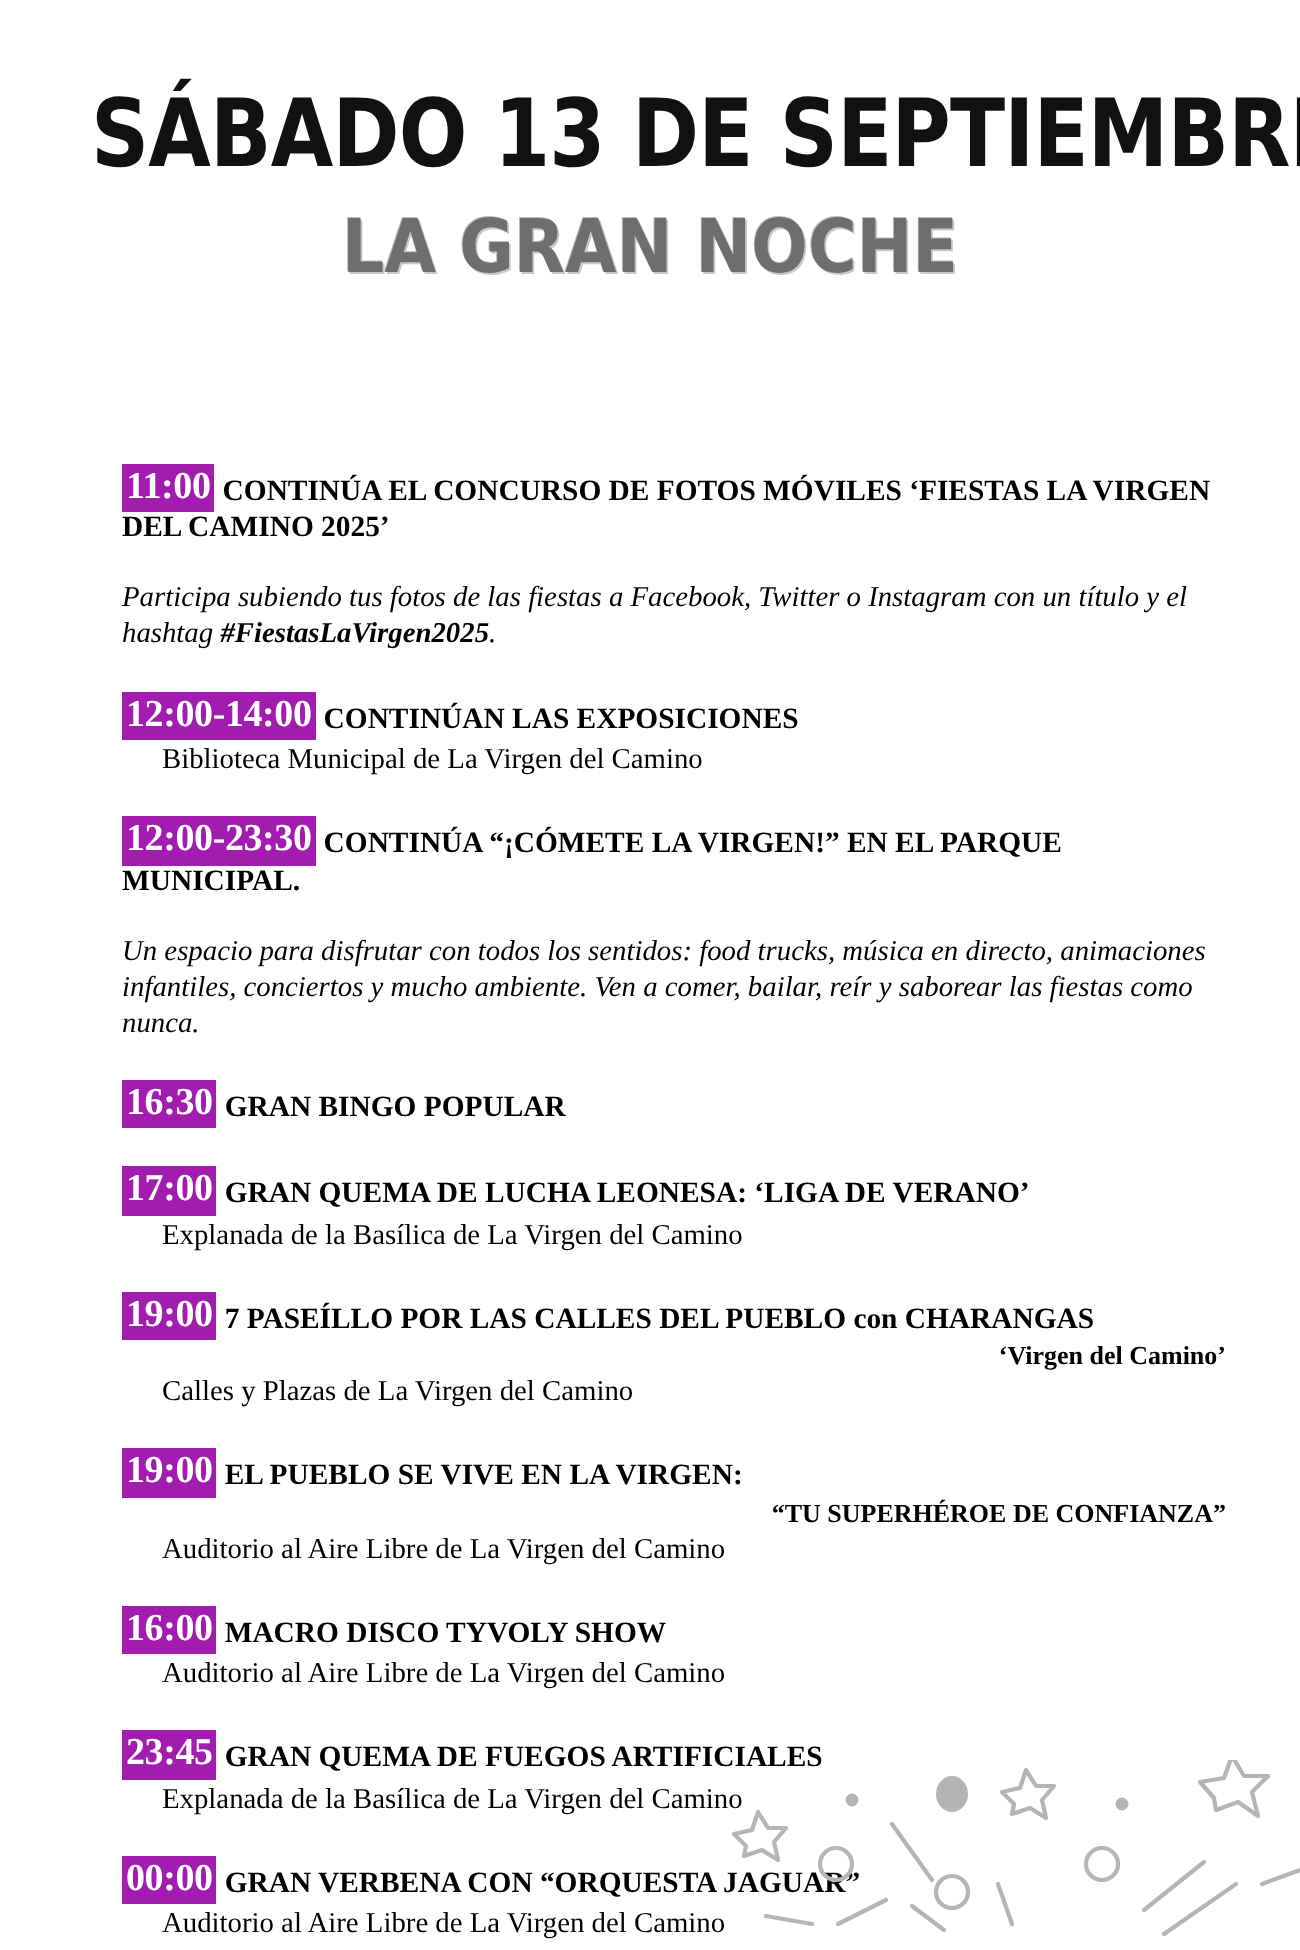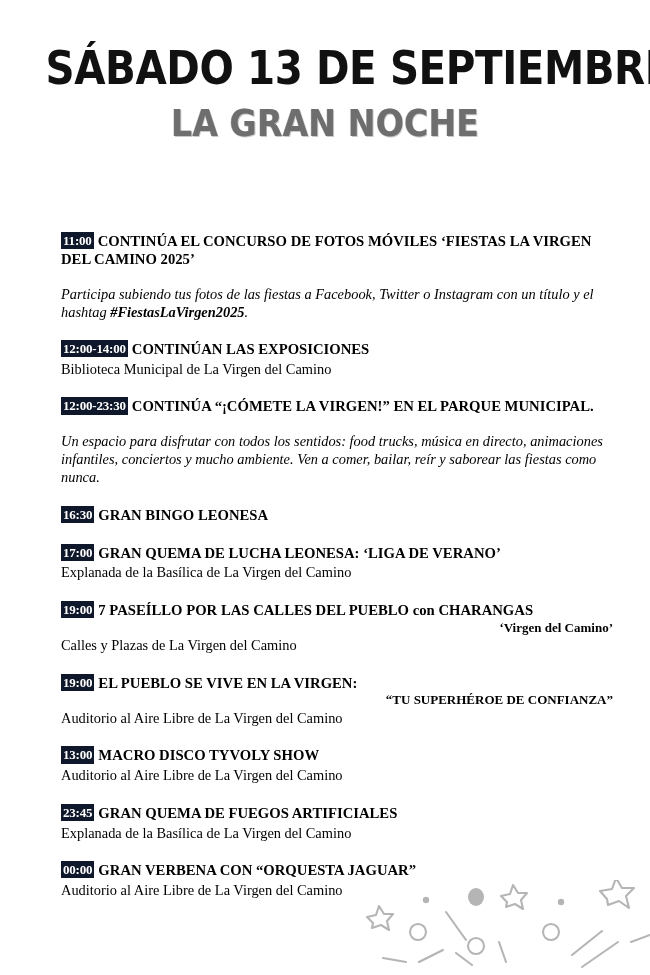--- a/index.html
+++ b/index.html
@@ -61,25 +61,25 @@
     margin-bottom: 0;
   }
   .event-head {
     font-size: 14.7px;
     font-weight: 700;
     line-height: 1.22;
     text-indent: 0;
   }
   .badge {
     display: inline-block;
-    background: #0f172a;
+    background: #a21caf;
     color: #ffffff;
     font-family: "Liberation Serif", "DejaVu Serif", serif;
     font-weight: 700;
-    font-size: 13px;
+    font-size: 19px;
     line-height: 1.18;
     padding: 1px 2px 1px 2px;
     margin-right: 4px;
     vertical-align: 1px;
     letter-spacing: -0.2px;
     white-space: nowrap;
   }
   .event-title {
     font-weight: 700;
     font-family: Liberation Serif, serif;
@@ -99,20 +99,21 @@
   }
   .event-desc .strong {
     font-weight: 700;
     font-style: italic;
   }
   .event-venue {
     font-size: 14.4px;
     line-height: 1.26;
     font-style: normal;
     margin-top: 1px;
+    margin-left: 20px;
   }
 
   
   .confetti {
     position: absolute;
     right: 0;
     bottom: 0;
     width: 300px;
     height: 95px;
     pointer-events: none;
@@ -133,38 +134,38 @@
     </div>
     <div class="event">
       <div class="event-head"><span class="badge">12:00-14:00</span><span class="event-title">CONTINÚAN LAS EXPOSICIONES</span></div>
       <div class="event-venue">Biblioteca Municipal de La Virgen del Camino</div>
     </div>
     <div class="event">
       <div class="event-head"><span class="badge">12:00-23:30</span><span class="event-title">CONTINÚA “¡CÓMETE LA VIRGEN!” EN EL PARQUE MUNICIPAL.</span></div>
       <div class="event-desc"><span>Un espacio para disfrutar con todos los sentidos: food trucks, música en directo, animaciones infantiles, conciertos y mucho ambiente. Ven a comer, bailar, reír y saborear las fiestas como nunca.</span></div>
     </div>
     <div class="event">
-      <div class="event-head"><span class="badge">16:30</span><span class="event-title">GRAN BINGO LEONESA</span></div>
+      <div class="event-head"><span class="badge">16:30</span><span class="event-title">GRAN BINGO POPULAR</span></div>
     </div>
     <div class="event">
       <div class="event-head"><span class="badge">17:00</span><span class="event-title">GRAN QUEMA DE LUCHA LEONESA: ‘LIGA DE VERANO’</span></div>
       <div class="event-venue">Explanada de la Basílica de La Virgen del Camino</div>
     </div>
     <div class="event">
       <div class="event-head"><span class="badge">19:00</span><span class="event-title">7 PASEÍLLO POR LAS CALLES DEL PUEBLO con CHARANGAS</span></div>
       <span class="event-title-2">‘Virgen del Camino’</span>
       <div class="event-venue">Calles y Plazas de La Virgen del Camino</div>
     </div>
     <div class="event">
       <div class="event-head"><span class="badge">19:00</span><span class="event-title">EL PUEBLO SE VIVE EN LA VIRGEN:</span></div>
       <span class="event-title-2">“TU SUPERHÉROE DE CONFIANZA”</span>
       <div class="event-venue">Auditorio al Aire Libre de La Virgen del Camino</div>
     </div>
     <div class="event">
-      <div class="event-head"><span class="badge">13:00</span><span class="event-title">MACRO DISCO TYVOLY SHOW</span></div>
+      <div class="event-head"><span class="badge">16:00</span><span class="event-title">MACRO DISCO TYVOLY SHOW</span></div>
       <div class="event-venue">Auditorio al Aire Libre de La Virgen del Camino</div>
     </div>
     <div class="event">
       <div class="event-head"><span class="badge">23:45</span><span class="event-title">GRAN QUEMA DE FUEGOS ARTIFICIALES</span></div>
       <div class="event-venue">Explanada de la Basílica de La Virgen del Camino</div>
     </div>
     <div class="event">
       <div class="event-head"><span class="badge">00:00</span><span class="event-title">GRAN VERBENA CON “ORQUESTA JAGUAR”</span></div>
       <div class="event-venue">Auditorio al Aire Libre de La Virgen del Camino</div>
     </div>

